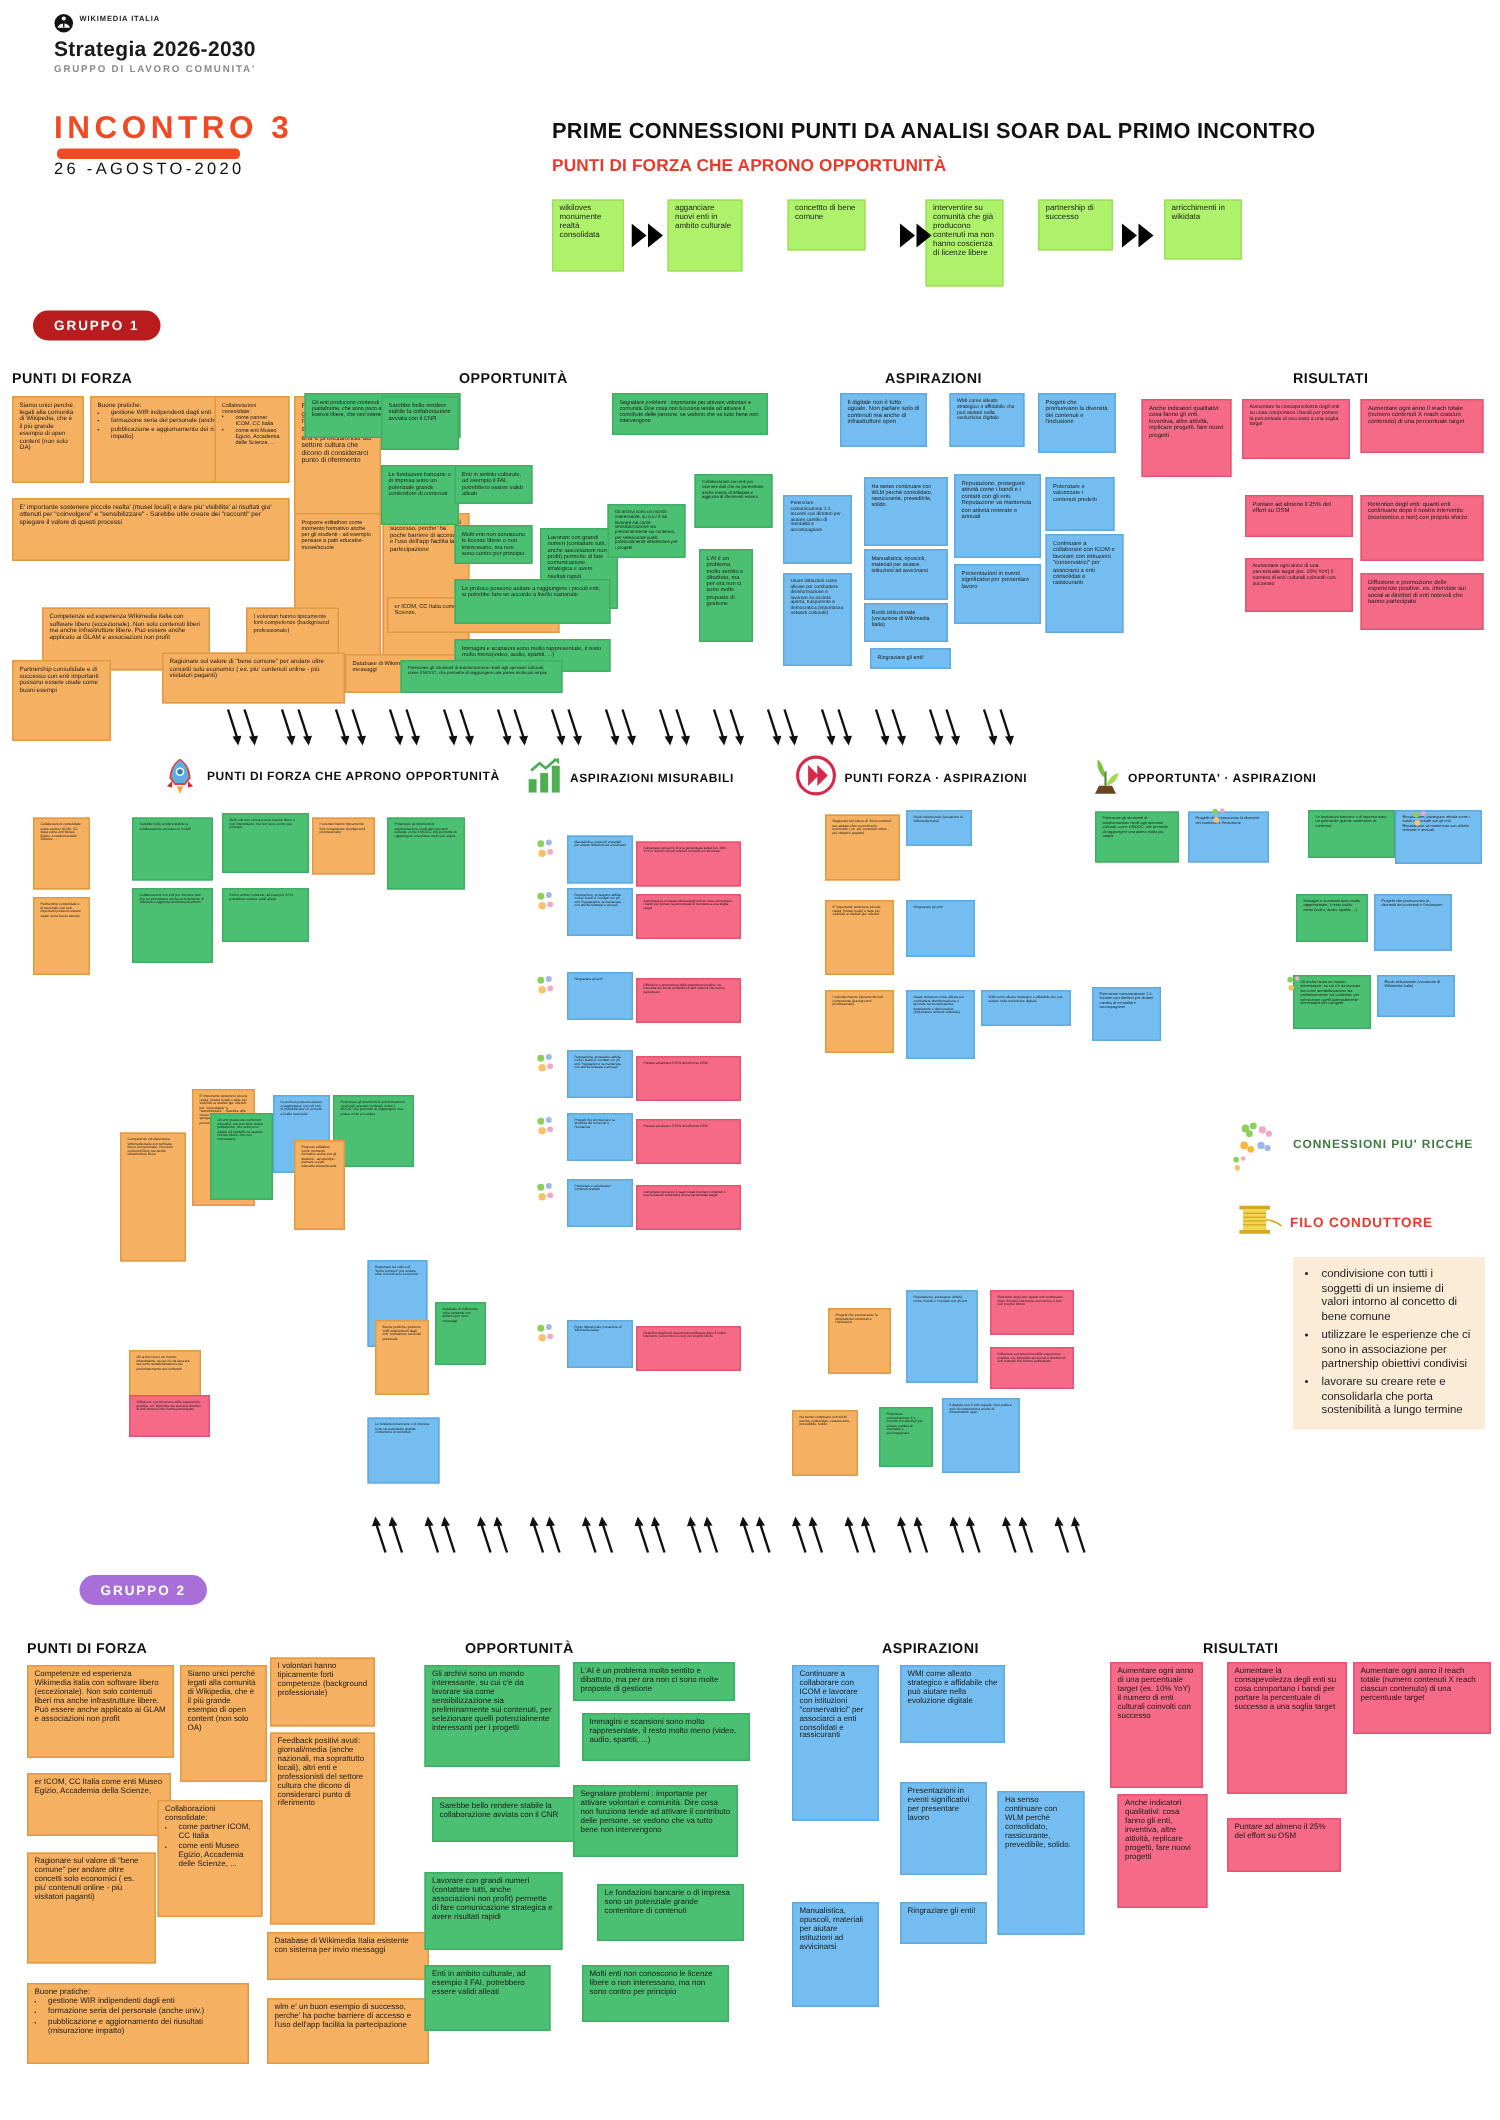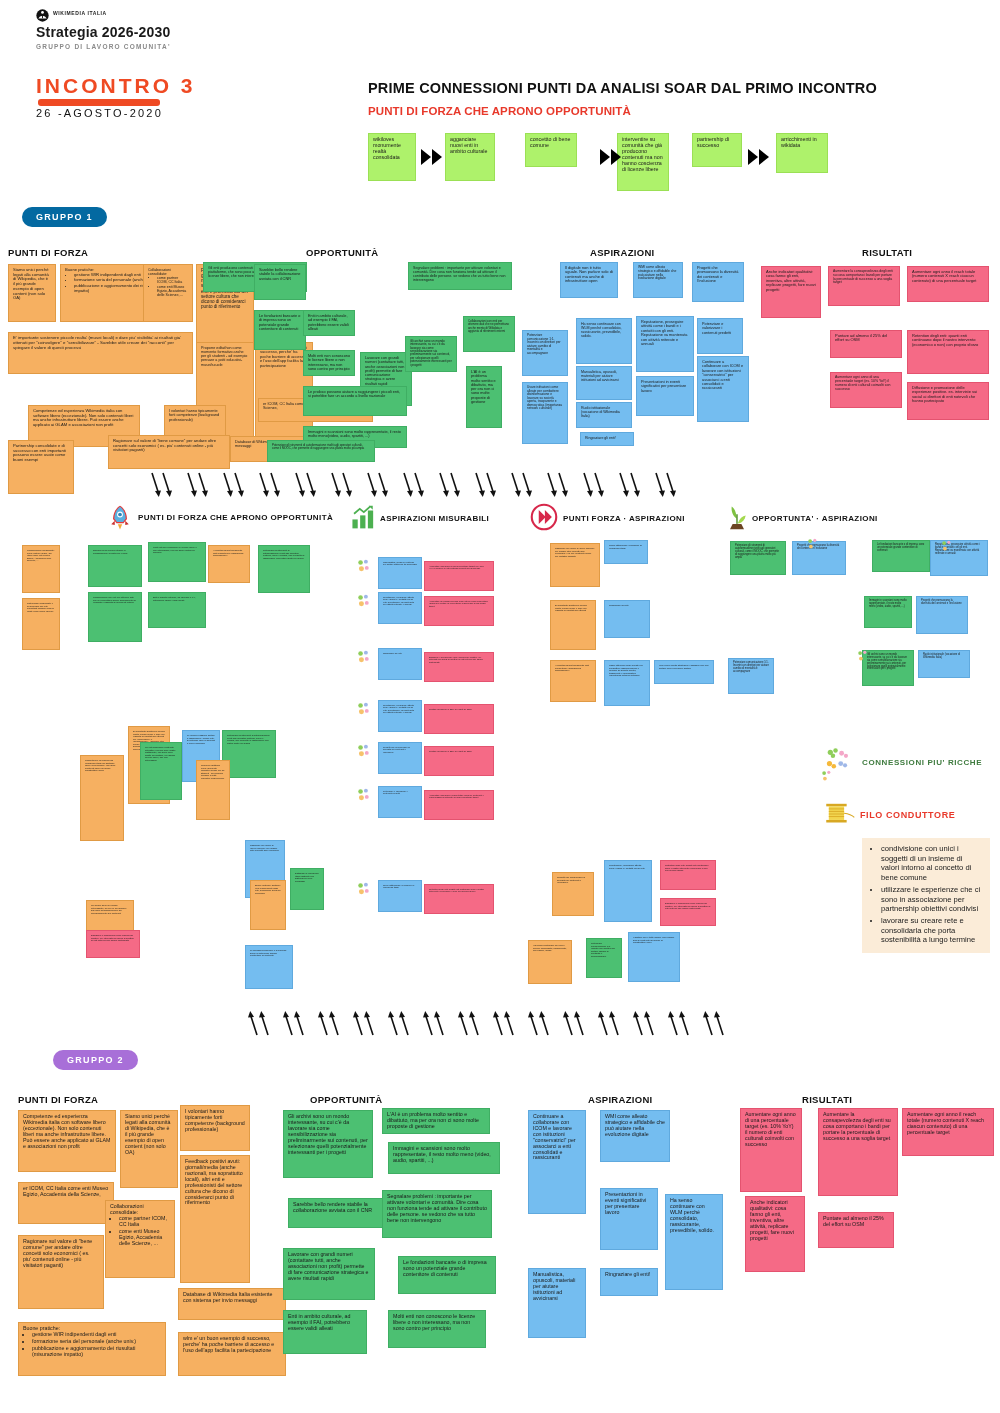--- a/index.html
+++ b/index.html
@@ -8,21 +8,21 @@
   .note{position:absolute;box-sizing:border-box;padding:3px 4px;line-height:1.12;overflow:hidden;word-wrap:break-word;}
   .orange{background:#f6b061;border:1px solid #e09a44;}
   .green{background:#4cc072;border:1px solid #3fae63;}
   .blue{background:#74bdf0;border:1px solid #5fa9de;}
   .pink{background:#f56a86;border:1px solid #e4536f;}
   .lime{background:#aef26b;border:1px solid #9be055;}
   .colhead{position:absolute;font-weight:bold;font-size:9.5px;letter-spacing:.3px;color:#111;}
   .seclabel{position:absolute;font-weight:bold;font-size:8px;letter-spacing:.4px;color:#111;white-space:nowrap;}
   .badge{position:absolute;color:#fff;font-weight:bold;font-size:9px;letter-spacing:1.3px;
          padding:5px 14px;border-radius:14px;}
-  .badge.g1{background:#0369a1;}
+  .badge.g1{background:#b91c1c;}
   .badge.g2{background:#a86fd8;}
   h1.title{position:absolute;margin:0;font-size:14.5px;font-weight:bold;letter-spacing:.2px;color:#111;}
   .subtitle{position:absolute;margin:0;font-size:11.5px;font-weight:bold;color:#e8392b;letter-spacing:.1px;}
   .brandtxt{position:absolute;font-size:14px;font-weight:bold;letter-spacing:.2px;}
   .brandsub{position:absolute;font-size:6.5px;letter-spacing:1.2px;color:#8a8a8a;font-weight:bold;}
   .incontro{position:absolute;font-size:21px;font-weight:bold;letter-spacing:3px;color:#ef4a23;}
   .underline{position:absolute;height:7px;background:#ef4a23;border-radius:3px;}
   .datetxt{position:absolute;font-size:11px;letter-spacing:2.2px;color:#111;font-weight:500;}
   .arrowrow{position:absolute;}
   .legendtxt{position:absolute;font-weight:bold;font-size:8px;letter-spacing:.6px;}
@@ -555,21 +555,21 @@
         <line x1="8" y1="16" x2="26" y2="16"></line>
         <line x1="8" y1="19" x2="26" y2="19"></line>
       </g>
     <path d="M26 15q8 1 12 5" stroke="#d8a823" stroke-width="1.2" fill="none"></path>
   </svg>
 </div>
 <div class="legendtxt" style="left:860px;top:810px;color:#e8392b;font-size:9px;">FILO CONDUTTORE</div>
 
 <div class="filobox" style="left:862px;top:838px;width:128px;">
   <ul id="filolist">
-      <li>condivisione con unici i soggetti di un insieme di valori intorno al concetto di bene comune</li>
+      <li>condivisione con tutti i soggetti di un insieme di valori intorno al concetto di bene comune</li>
       <li>utilizzare le esperienze che ci sono in associazione per partnership obiettivi condivisi</li>
       <li>lavorare su creare rete e consolidarla che porta sostenibilità a lungo termine</li>
     </ul>
 </div>
 
 <div id="uparrows" class="arrowrow" style="left:248px;top:1010px;">
     <div class="abs" style="left: 0px; top: 0px;">
       <svg width="11" height="26" viewBox="0 0 11 26">
         <path d="M9 25 L2.2 4" stroke="#111" stroke-width="1.6" fill="none"></path>
         <path d="M2.2 1 L6 7 L0 7.5 Z" fill="#111"></path>

